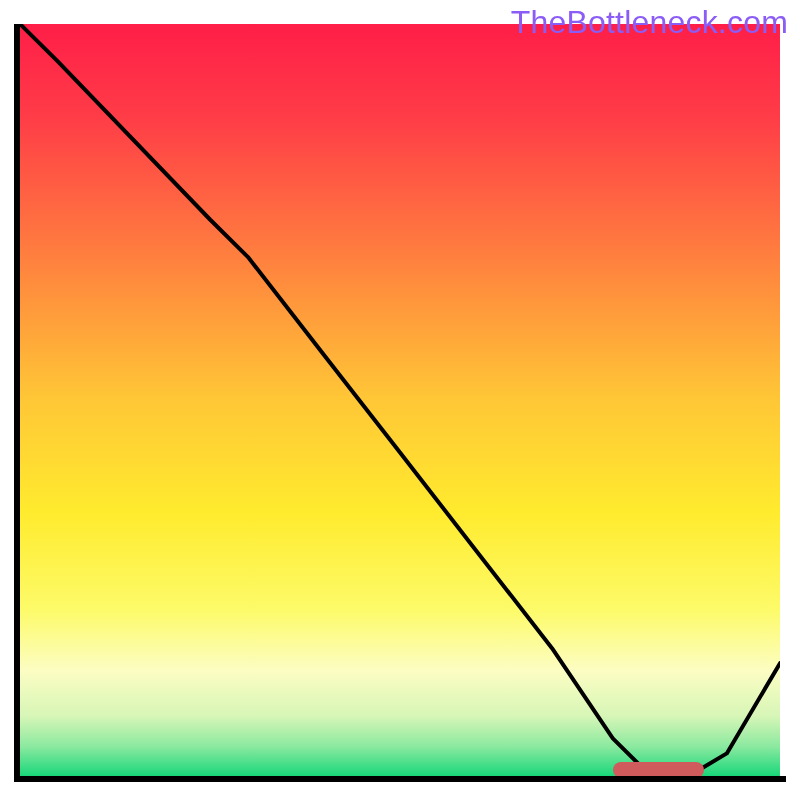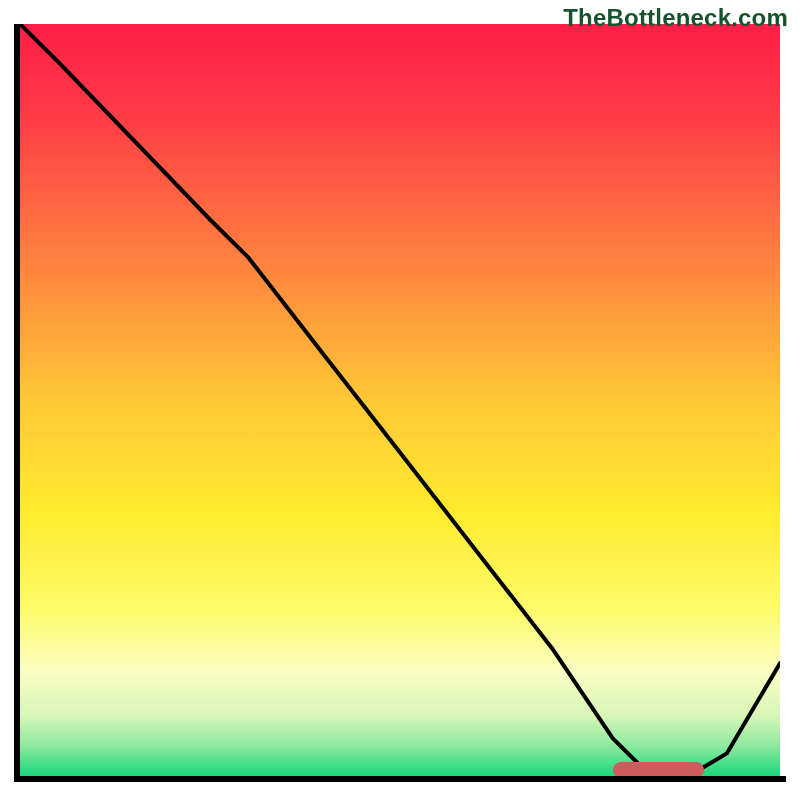--- a/index.html
+++ b/index.html
@@ -13,23 +13,23 @@
   }
   .container {
     position: relative;
     width: 800px;
     height: 800px;
   }
   .attribution {
     position: absolute;
     top: 4px;
     right: 12px;
-    font-size: 24px;
-    font-weight: bold;
-    color: #14532d;
+    font-size: 32px;
+    font-weight: normal;
+    color: #8b5cf6;
     z-index: 20;
     letter-spacing: 0.2px;
   }
   .gradient-fill {
     position: absolute;
     left: 20px;
     top: 24px;
     width: 760px;
     height: 752px;
     z-index: 1;

